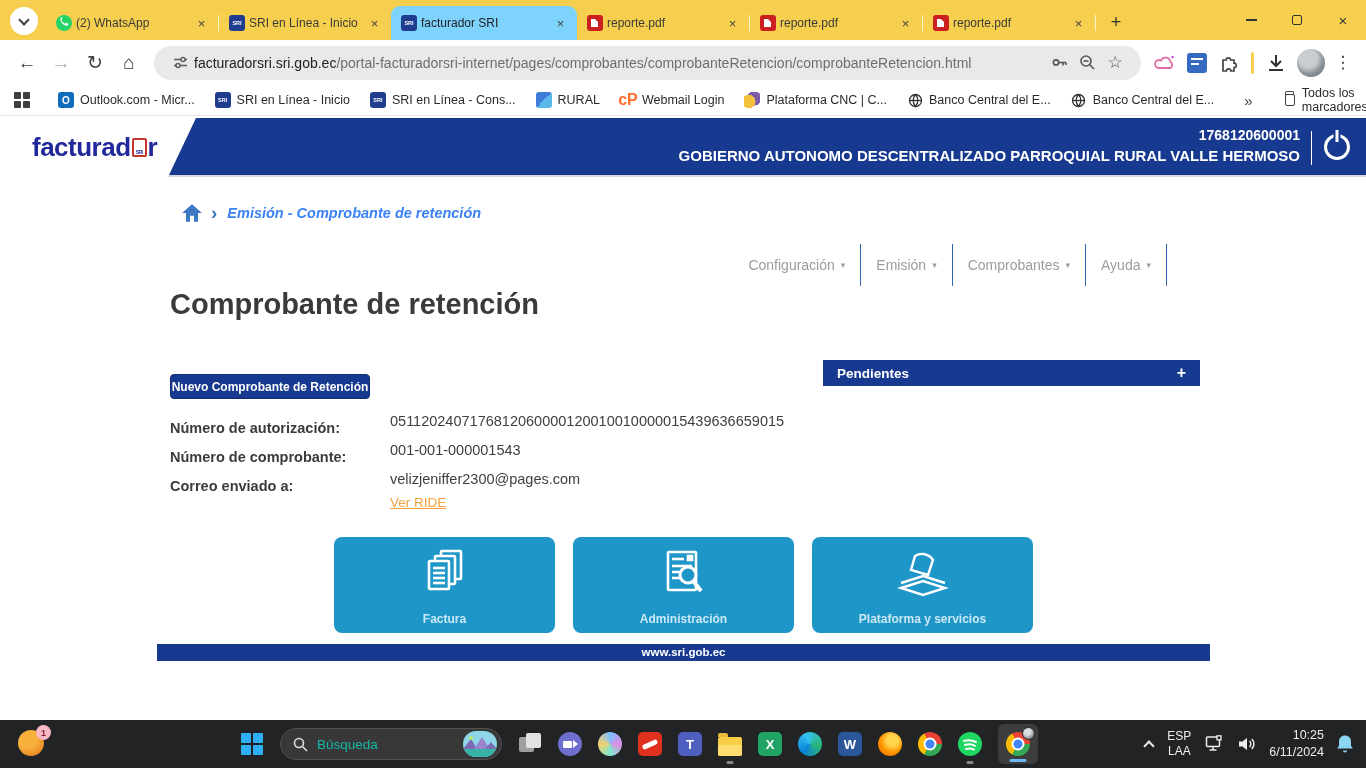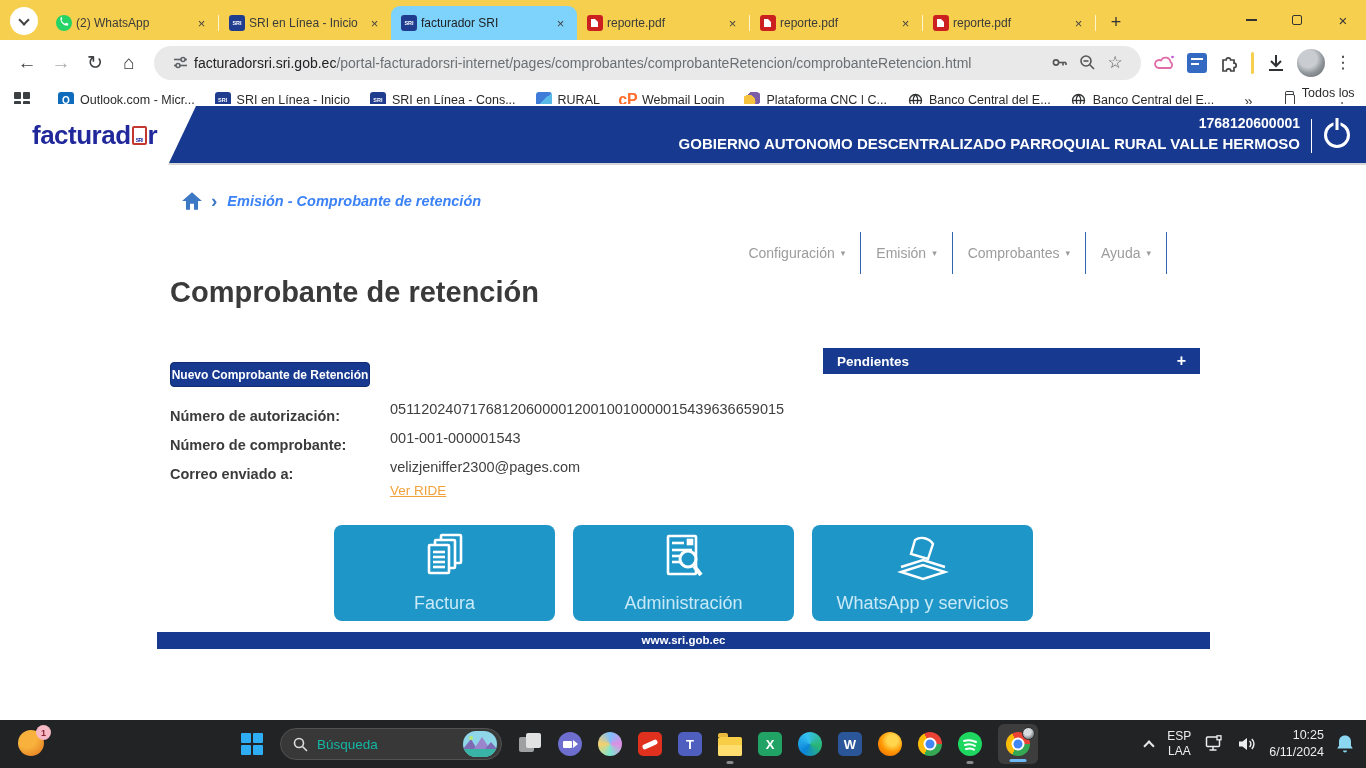--- a/index.html
+++ b/index.html
@@ -53,21 +53,21 @@
   .bfav-sri{background:#1F3C8F;color:#fff;font-size:5.5px}
   .bfav-iess{background:linear-gradient(135deg,#3F7BD9 50%,#58B8E8 50%);border-radius:4px}
   .bfav-cp{color:#FF6C2C;font-size:16px}
   .bfav-cnc{background:radial-gradient(circle at 30% 60%,#F4C23C 0 45%,transparent 46%),radial-gradient(circle at 65% 40%,#7B5EA7 0 50%,transparent 51%)}
   .overflowg{font-size:15px;color:#3C4043;margin:0 10px}
   .bm-folder{display:flex;align-items:center;margin-left:10px}
   .folder-ic{width:16px;height:12px;border:1.5px solid #3C4043;border-radius:2px;position:relative;margin-right:7px}
   .folder-ic::before{content:"";position:absolute;top:-4px;left:-1px;width:7px;height:3px;border:1.5px solid #3C4043;border-bottom:none;border-radius:2px 2px 0 0}
 
   
-  .page{position:absolute;top:104px;left:0;width:1366px;height:604px;background:#fff}
+  .page{position:absolute;top:116px;left:0;width:1366px;height:604px;background:#fff}
   .site-header{position:absolute;top:2px;left:0;width:1366px;height:59px;background:#17398F;border-bottom:2px solid #D6D6D6}
   .wedge{position:absolute;top:0;left:0;width:210px;height:59px;background:#fff;clip-path:polygon(0 0,196px 0,168px 59px,0 59px)}
   .logo{position:absolute;top:14px;left:32px;font-size:26px;font-weight:bold;color:#20289B;letter-spacing:-0.5px;display:flex;align-items:center}
   .logo-badge{display:inline-flex;width:15px;height:19px;background:#fff;border:2px solid #C4372F;border-radius:2px;color:#20289B;font-size:5px;font-weight:bold;align-items:flex-end;justify-content:center;margin:0 1px}
   .hdr-right{position:absolute;top:7px;right:66px;text-align:right;color:#fff;line-height:1.45}
   .hdr-ruc{font-size:14px;font-weight:bold}
   .hdr-company{font-size:15px;font-weight:bold}
   .hdr-sep{position:absolute;top:13px;right:54px;width:1px;height:34px;background:#fff}
   .power{position:absolute;top:16px;right:16px;width:26px;height:26px;border:3px solid #fff;border-radius:50%}
   .power::before{content:"";position:absolute;left:50%;top:-7px;width:3px;height:12px;background:#fff;transform:translateX(-50%);box-shadow:0 0 0 2px #17398F}
@@ -90,21 +90,21 @@
   .pend-plus{margin-left:auto;font-size:16px;font-weight:bold}
 
   .frow{position:absolute;left:0;width:800px;height:26px}
   .flabel{position:absolute;left:170px;top:7px;font-size:14.5px;font-weight:bold;color:#3B3B3B}
   .fvalue{position:absolute;left:390px;top:0;font-size:14.5px;color:#3F3F3F}
   .ride{position:absolute;top:379px;left:390px;font-size:13.5px;color:#F2A23B;text-decoration:underline}
 
   .tiles{position:absolute;top:421px;left:334px;display:flex;gap:18px}
   .tile{width:221px;height:96px;background:#1F96C8;border-radius:8px;display:flex;flex-direction:column;align-items:center;justify-content:flex-end;padding-bottom:7px}
   .tile svg{margin:auto}
-  .tile-label{color:#C9E9F6;font-size:18px;font-weight:normal}
+  .tile-label{color:#C9E9F6;font-size:12px;font-weight:bold}
 
   .site-footer{position:absolute;top:528px;left:157px;width:1053px;height:17px;background:#17398F;color:#fff;font-size:11.5px;font-weight:bold;text-align:center;line-height:17px}
 
   
   .taskbar{position:absolute;top:720px;left:0;width:1366px;height:48px;background:#222324;display:flex;align-items:center}
   .tb-left{position:absolute;left:18px;top:10px;width:28px;height:28px}
   .orange-dot{width:26px;height:26px;border-radius:50%;background:radial-gradient(circle at 35% 30%,#F7B13C 0 40%,#E2701B)}
   .notif-badge{position:absolute;top:-5px;right:-5px;width:15px;height:15px;border-radius:50%;background:#F6B9C5;color:#8B2635;font-size:9px;font-weight:bold;display:flex;align-items:center;justify-content:center}
   .tb-center{position:absolute;left:232px;top:0;height:48px;display:flex;align-items:center}
   .startbtn{width:40px;height:44px;display:flex;align-items:center;justify-content:center}
@@ -466,21 +466,21 @@
         <span class="tile-label">Administración</span>
       </div>
       <div class="tile">
         <svg width="56" height="54" viewBox="0 0 56 54">
           <g fill="none" stroke="#fff" stroke-width="2.4">
             <path d="M6,40 L28,33 L50,40 L28,47 Z"></path>
             <path d="M6,35 L28,28 L50,35"></path>
             <path d="M20,8 C26,4 34,6 38,12 L33,27 L16,22 Z"></path>
           </g>
         </svg>
-        <span class="tile-label">WhatsApp y servicios</span>
+        <span class="tile-label">Plataforma y servicios</span>
       </div>
     </div>
 
     <div class="site-footer">www.sri.gob.ec</div>
   </div>
 
   <div class="taskbar">
     <div class="tb-left">
       <span class="orange-dot" style="display:block"></span>
       <span class="notif-badge">1</span>

